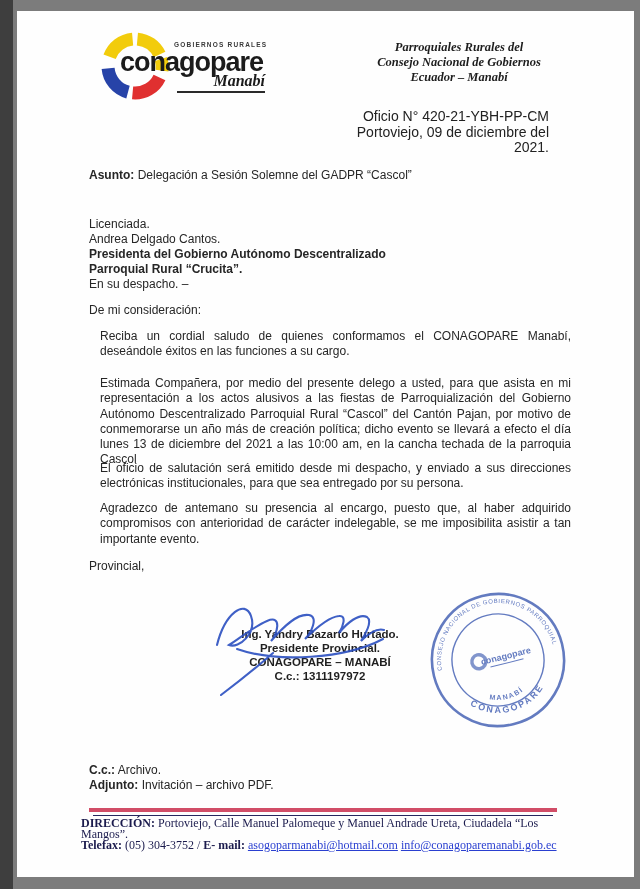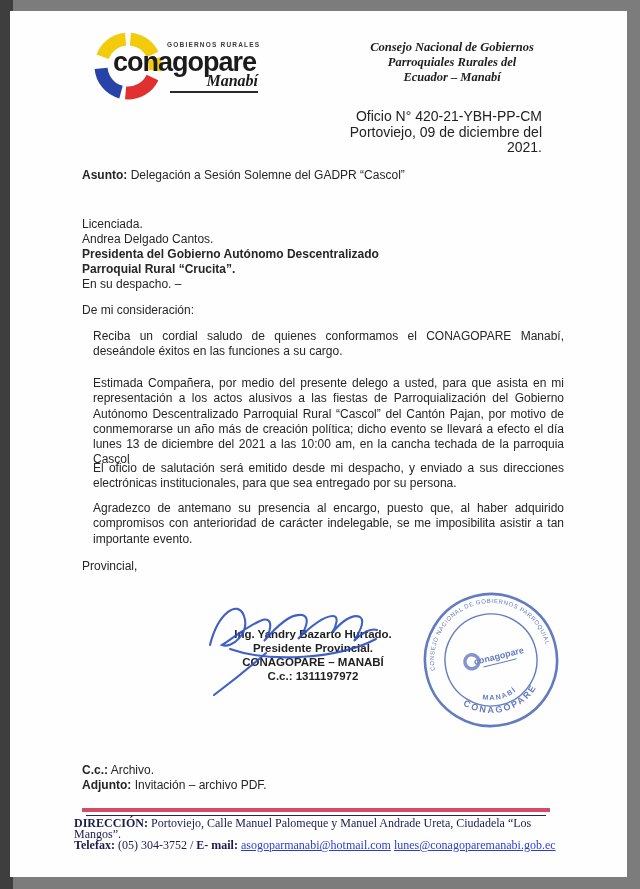--- a/index.html
+++ b/index.html
@@ -4,21 +4,21 @@
 <style>
   html,body{margin:0;padding:0;}
   body{
     width:640px;height:889px;position:relative;
     background:#7c7c7c;
     font-family:"Liberation Sans",sans-serif;
     overflow:hidden;
   }
   .frame-left{position:absolute;left:0;top:0;width:13px;height:889px;background:#3e3e3e;}
   .page{
-    position:absolute;left:10px;top:11px;width:617px;height:866px;
+    position:absolute;left:17px;top:11px;width:617px;height:866px;
     background:#fefefe;color:#262626;
   }
   .abs{position:absolute;}
   
   .logo-tagline{left:157px;top:30px;font-size:6.5px;letter-spacing:1.2px;color:#3a3a3a;font-weight:bold;}
   .logo-name{left:103px;top:36px;font-size:27px;font-weight:bold;letter-spacing:-1px;color:#1b1b1b;}
   .logo-region{left:160px;top:61px;width:88px;text-align:right;
     font-family:"Liberation Serif",serif;font-style:italic;font-weight:bold;font-size:16px;
     color:#1b1b1b;border-bottom:2px solid #2a2a2a;padding-bottom:1px;}
   .org-block{left:348px;top:29px;width:188px;text-align:center;
@@ -57,22 +57,22 @@
       <path d="M64.1,31.0 A27,27 0 0 1 65.0,42.7" stroke="#f2cc0c"></path>
       <path d="M62.5,49.4 A27,27 0 0 1 35.6,64.9" stroke="#e03030"></path>
       <path d="M31.0,64.1 A27,27 0 0 1 11.1,40.4" stroke="#2743a8"></path>
     </g>
   </svg>
   <div class="abs logo-tagline">GOBIERNOS RURALES</div>
   <div class="abs logo-name">conagopare</div>
   <div class="abs logo-region">Manabí</div>
 
   <div class="abs org-block">
+    <div>Parroquiales Rurales del</div>
     <div>Consejo Nacional de Gobiernos</div>
-    <div>Parroquiales Rurales del</div>
     <div>Ecuador – Manabí</div>
   </div>
 
   <div class="abs ref-block">
     <div>Oficio N° 420-21-YBH-PP-CM</div>
     <div>Portoviejo, 09 de diciembre del 2021.</div>
   </div>
 
   <div class="abs line" style="top:157px">
     <span class="b">Asunto:</span><span> Delegación a Sesión Solemne del GADPR “Cascol”</span>
@@ -141,17 +141,17 @@
     </div>
   </div>
 
   <div class="abs pink-bar"></div>
   <div class="abs footer">
     <div class="footer-rule"></div>
     <div>
       <span class="b">DIRECCIÓN:</span><span> Portoviejo, Calle Manuel Palomeque y Manuel Andrade Ureta, Ciudadela “Los Mangos”.</span>
     </div>
     <div>
-      <span class="b">Telefax:</span><span> (05) 304-3752 /  </span><span class="b">E- mail: </span><a>asogoparmanabi@hotmail.com</a>&nbsp;<a>lunes@conagoparemanabi.gob.ec</a>
+      <span class="b">Telefax:</span><span> (05) 304-3752 /  </span><span class="b">E- mail: </span><a>asogoparmanabi@hotmail.com</a>&nbsp;<a>info@conagoparemanabi.gob.ec</a>
     </div>
   </div>
 
 </div>
 
 </body></html>

